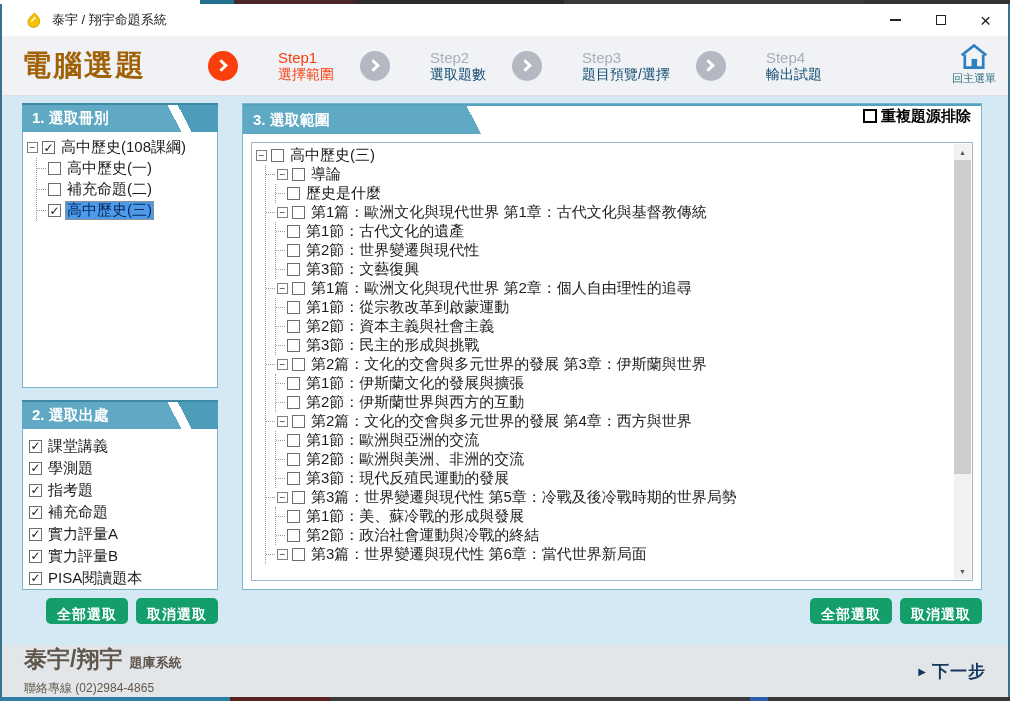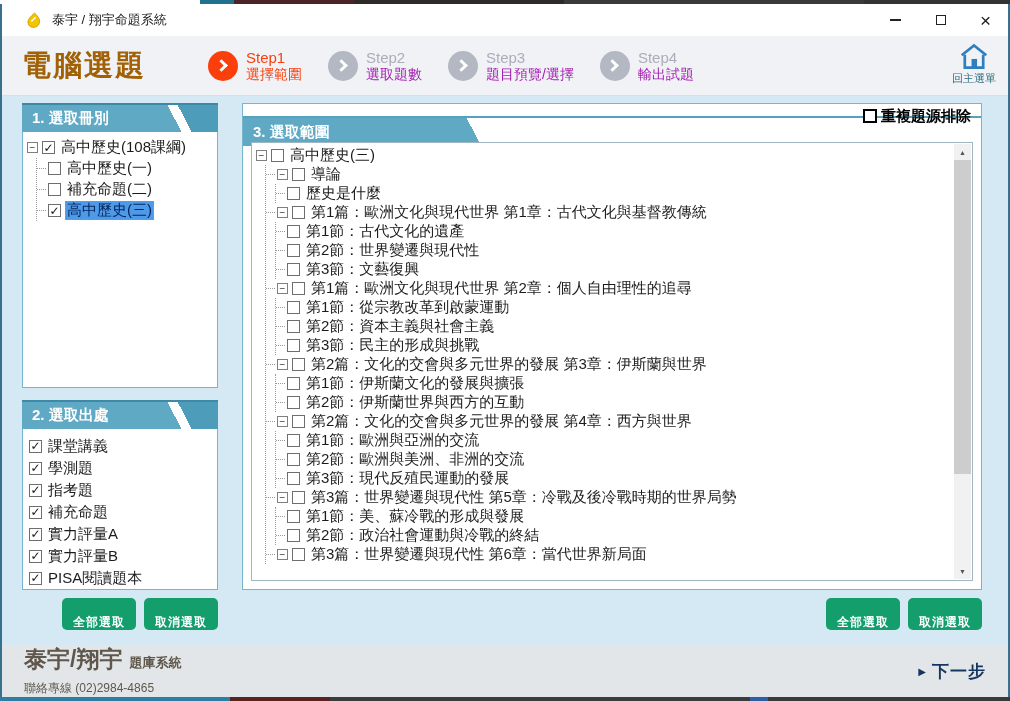--- a/index.html
+++ b/index.html
@@ -19,26 +19,26 @@
   .win-controls { margin-left:auto; display:flex; height:100%; }
   .wc { width:45px; display:flex; align-items:center; justify-content:center; cursor:pointer; color:#222; }
   .wc-min i { display:block; width:11px; height:0; border-bottom:2px solid #222; }
   .wc-max i { display:block; width:10px; height:10px; border:1.5px solid #222; }
   .wc-close { font-size:19px; line-height:1; }
 
   
   .appheader { position:relative; height:60px; background:#F1F2F6; display:flex; align-items:center; border-bottom:1px solid #DDDDE6; }
   .page-title { font-size:29px; font-weight:bold; color:#a16207; letter-spacing:2px; margin-left:20px; }
   .steps { display:flex; align-items:center; margin-left:62px; gap:26px; }
-  .step { display:flex; align-items:center; cursor:pointer; }
+  .step { display:flex; align-items:center; cursor:pointer;gap:32px; }
   .step-circle { width:30px; height:30px; border-radius:50%; background:#B3B8C3; display:flex; align-items:center; justify-content:center; margin-right:8px; flex:0 0 auto; }
   .step.active .step-circle { background:#FA3E0C; }
   .chev { width:9px; height:9px; border-top:3px solid #fff; border-right:3px solid #fff; transform:rotate(45deg); margin-left:-4px; }
   .step-name { font-size:15px; color:#A9AEBA; line-height:1.15; }
-  .step-label { font-size:14px; color:#a21caf; line-height:1.15; }
+  .step-label { font-size:14px; color:#0c4a6e; line-height:1.15; }
   .step.active .step-name, .step.active .step-label { color:#FA3E0C; }
   .home { position:absolute; right:12px; top:7px; display:flex; flex-direction:column; align-items:center; cursor:pointer; }
   .home-label { font-size:11px; color:#2E6F80; margin-top:1px; }
 
   
   .content { height:549px; background:#D4E9F3; display:flex; padding:7px 0 0 20px; }
   .left-col { width:196px; flex:0 0 auto; }
   .main-col { width:740px; margin-left:24px; flex:0 0 auto; }
 
   .phead { height:29px; line-height:26px; color:#fff; font-size:15px; font-weight:bold; padding-left:10px;
@@ -57,28 +57,28 @@
         font-size:12px; font-weight:bold; color:#111; line-height:12px; flex:0 0 auto; margin-right:4px; cursor:pointer; }
   .hconn { width:9px; border-top:1px dotted #9a9a9a; margin-right:2px; flex:0 0 auto; }
   .children { border-left:1px dotted #9a9a9a; margin-left:9px; }
   .tlabel { font-size:15px; color:#1c1c1c; padding:0 2px; cursor:default; }
   .tlabel.sel { background:#4D9AE8; color:#06245c; outline:1px dotted #D2883C; outline-offset:-1px; }
 
   .p2row { display:flex; align-items:center; height:22px; }
   .p2row .tlabel { font-size:15px; }
 
   .btnrow { display:flex; justify-content:flex-end; gap:8px; margin-top:8px; }
-  .gbtn { height:26px; padding:16px 11px; background:#149E6C; color:#fff; font-size:12px; font-weight:bold;
+  .gbtn { height:26px; padding:8px 11px; background:#149E6C; color:#fff; font-size:14px; font-weight:bold;
           border:none; border-radius:5px; cursor:pointer; font-family:inherit; letter-spacing:1px; }
 
   
   .panel3 { height:487px; background:#fff; border:1px solid #79B4CD; position:relative; }
   .band3 { position:relative; height:30px; border-top:2px solid #55A2BE;
            background:linear-gradient(63deg,#5FA9C4 0 212px,#FFFFFF 212px 221px,#FFFFFF00 221px);
-           color:#fff; font-size:15px; font-weight:bold; line-height:27px; padding-left:10px;margin-top:12px; }
+           color:#fff; font-size:15px; font-weight:bold; line-height:27px; padding-left:10px; }
   .dedupe { position:absolute; right:10px; top:4px; display:flex; align-items:center; cursor:pointer; }
   .cb2 { width:14px; height:14px; border:2px solid #000; background:#fff; margin-right:4px; flex:0 0 auto; }
   .dedupe-label { font-size:15px; font-weight:bold; color:#000; line-height:1; }
 
   .treebox { position:absolute; left:8px; right:8px; top:38px; bottom:8px; border:1px solid #9FB6C2; background:#fff; }
   .treescroll { position:absolute; left:4px; top:3px; right:20px; bottom:2px; overflow:hidden; }
   .treescroll .trow { height:19px; }
   .treescroll .tlabel { font-size:15px; }
 
   .sb { position:absolute; top:1px; right:1px; bottom:1px; width:17px; background:#F1F1F1; display:flex; flex-direction:column; }

